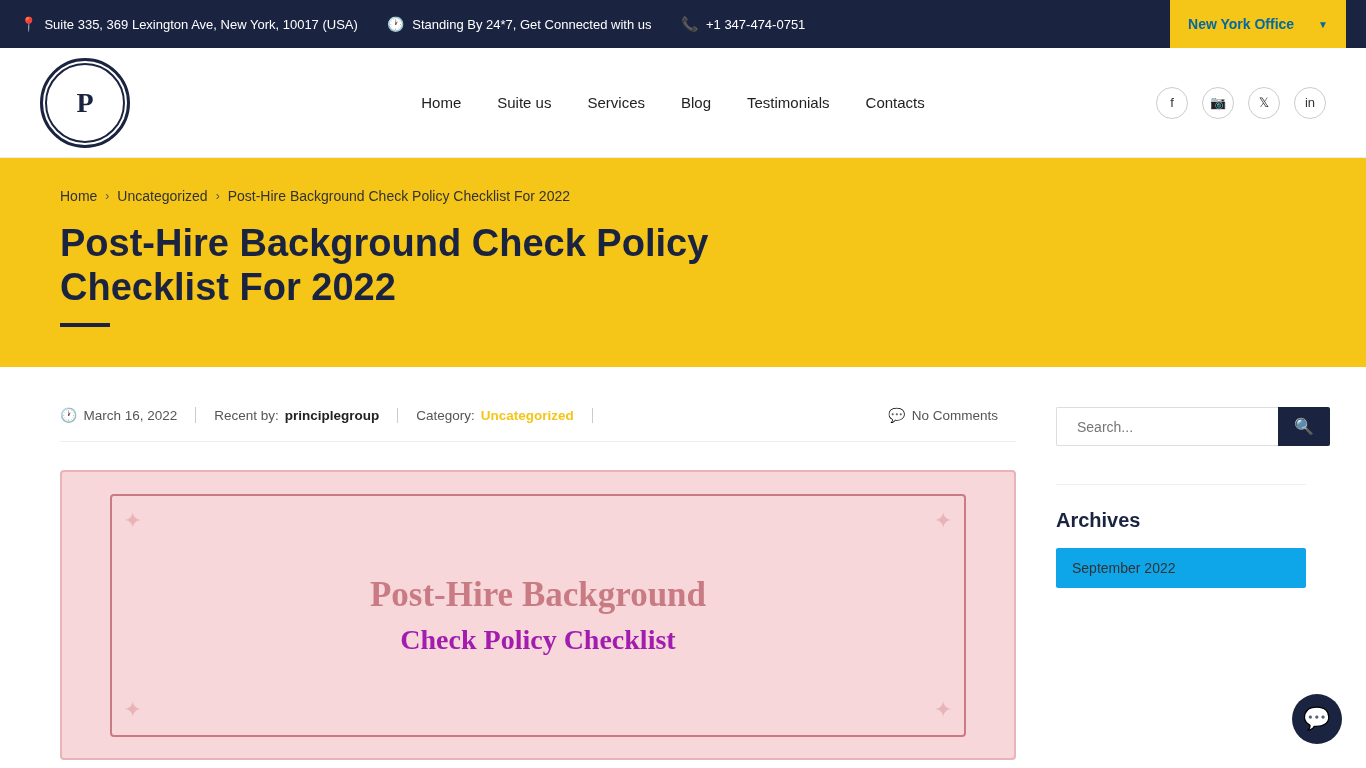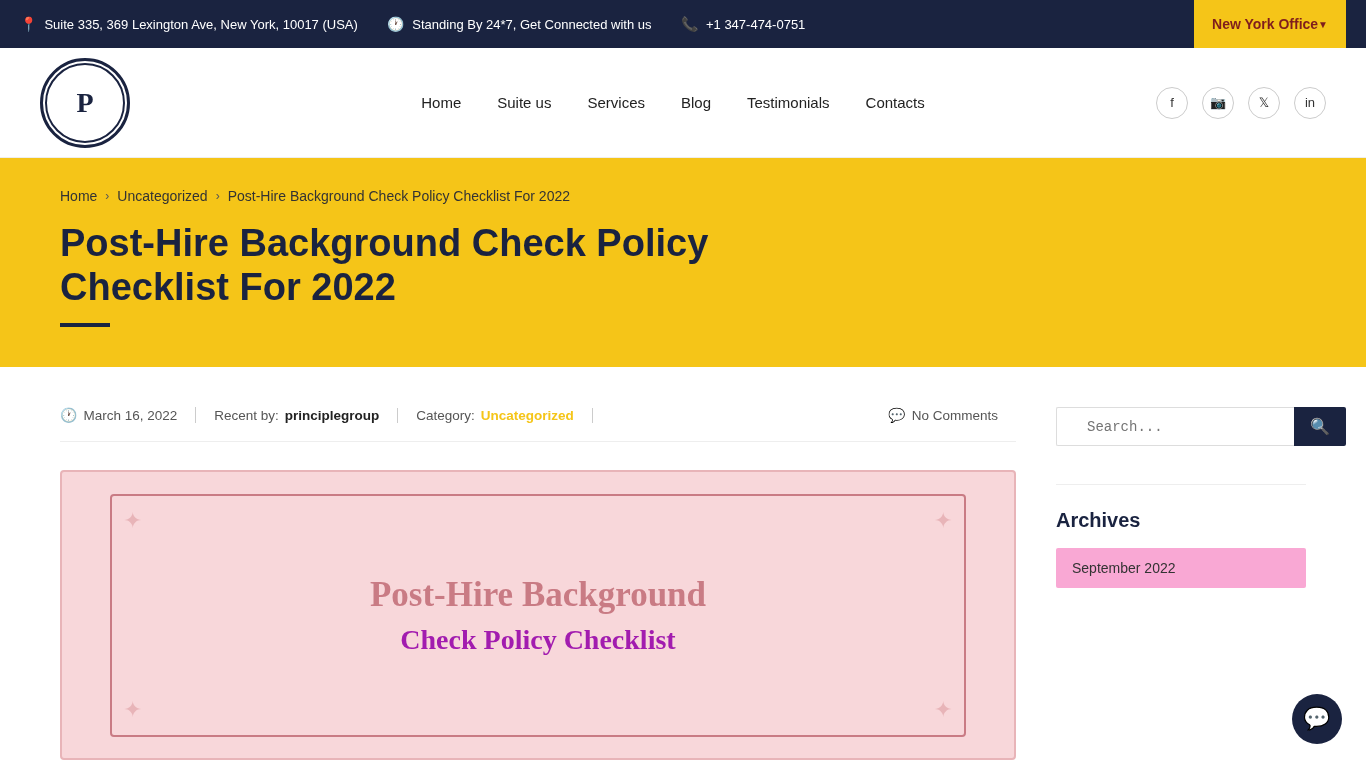--- a/index.html
+++ b/index.html
@@ -24,27 +24,27 @@
     .topbar-item {
       display: flex;
       align-items: center;
       gap: 7px;
     }
     .topbar-item .icon {
       font-size: 14px;
     }
     .topbar-office {
       background: #f5c518;
-      color: #7f1d1d;
+      color: #0369a1;
       font-weight: bold;
       padding: 12px 18px;
       height: 100%;
       display: flex;
       align-items: center;
-      gap: 0;
+      gap: 24px;
       cursor: pointer;
       font-size: 14px;
     }
     .topbar-office .chevron {
       font-size: 10px;
     }
 
     
     .navbar {
       background: #fff;
@@ -244,26 +244,25 @@
       flex-shrink: 0;
     }
     .search-box {
       display: flex;
       margin-bottom: 38px;
     }
     .search-input {
       flex: 1;
       border: 1px solid #ddd;
       border-right: none;
-      padding: 10px 30px;
+      padding: 10px 20px;
       font-size: 14px;
       outline: none;
       color: #999;
       border-radius: 2px 0 0 2px;
-      font-family: Liberation Mono, monospace;
     }
     .search-btn {
       background: #1a2340;
       color: #fff;
       border: none;
       padding: 10px 16px;
       cursor: pointer;
       font-size: 16px;
       border-radius: 0 2px 2px 0;
       display: flex;
@@ -275,21 +274,21 @@
       font-weight: 700;
       color: #1a2340;
       margin-bottom: 16px;
     }
     .sidebar-divider {
       height: 1px;
       background: #eee;
       margin: 24px 0;
     }
     .archives-item {
-      background: #f9a8d4;
+      background: #0ea5e9;
       padding: 12px 16px;
       font-size: 14px;
       color: #333;
       border-radius: 2px;
       cursor: pointer;
     }
 
     
     .chat-btn {
       position: fixed;

